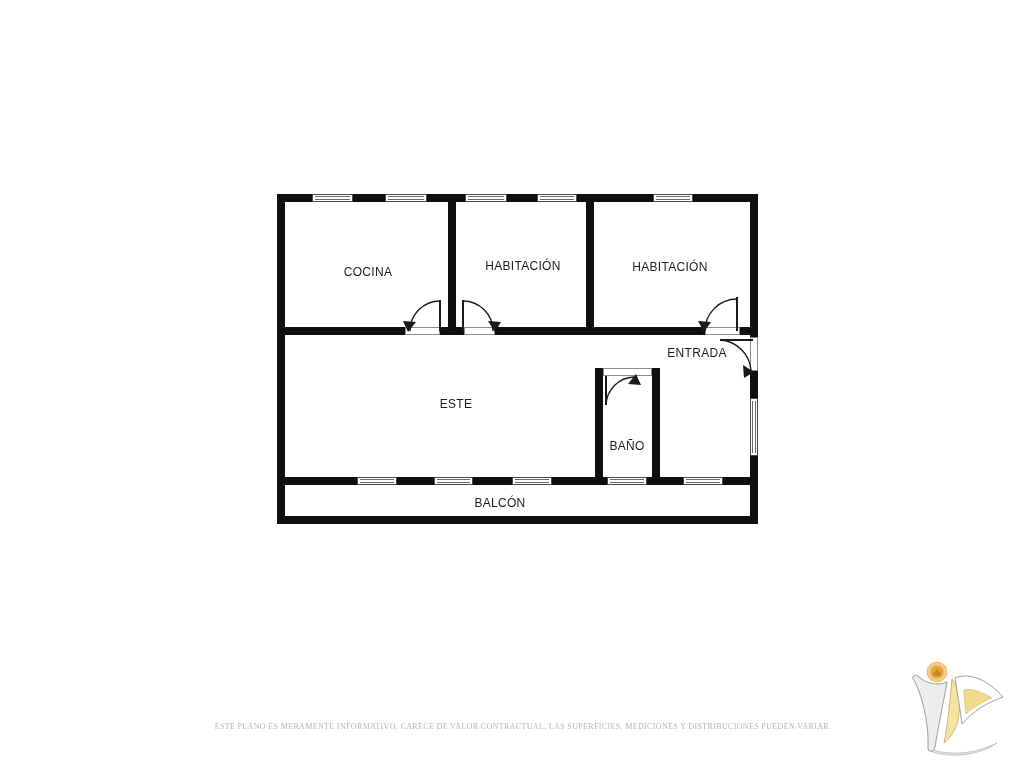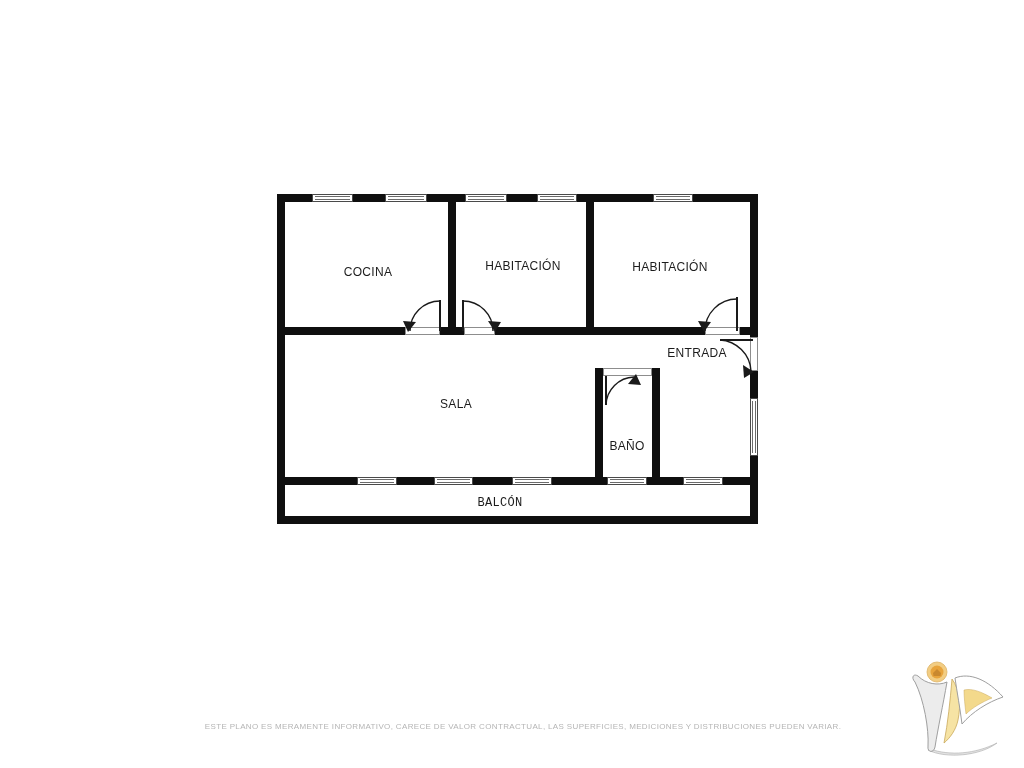--- a/index.html
+++ b/index.html
@@ -15,21 +15,21 @@
   .pane-v { position:absolute; top:2px; bottom:2px; left:50%; margin-left:-2px; width:4px;
           border-left:1px solid #6b6b6b; border-right:1px solid #6b6b6b; box-sizing:border-box; }
   .thr  { position:absolute; background:#ffffff; border:1px solid #8d8d8d; box-sizing:border-box; }
   .room-label { position:absolute; transform:translate(-50%,-50%); font-size:12px;
           letter-spacing:0.3px; color:#1c1c1c; white-space:nowrap; }
   .doors { position:absolute; left:0; top:0; width:481px; height:330px; }
   .doors line    { stroke:#1a1a1a; stroke-width:2; }
   .doors path    { fill:none; stroke:#1a1a1a; stroke-width:1.4; }
   .doors polygon { fill:#1a1a1a; }
   .disclaimer { position:absolute; left:523px; top:722px; transform:translateX(-50%);
-          white-space:nowrap; font-size:8px; letter-spacing:0.35px; color:#b5b5b5; }
+          white-space:nowrap; font-size:8px; letter-spacing:0.35px; color:#b5b5b5;font-family:Liberation Serif, serif; }
   .logo { position:absolute; left:900px; top:650px; width:110px; height:118px; }
 </style>
 </head>
 <body>
 
 <div class="canvas">
 
   <div class="plan">
 
     <div class="wall" style="left:0;top:0;width:481px;height:8px;"></div>
@@ -114,23 +114,23 @@
         <line x1="329" y1="182" x2="329" y2="211"></line>
         <path d="M 329 211 A 29 29 0 0 1 357 183"></path>
         <polygon points="359,180 351,190 364,191"></polygon>
       </g>
     </svg>
 
     <div class="room-label" style="left:91px;top:78px;">COCINA</div>
     <div class="room-label" style="left:246px;top:72px;">HABITACIÓN</div>
     <div class="room-label" style="left:393px;top:73px;">HABITACIÓN</div>
     <div class="room-label" style="left:400px;top:159px;margin-left:20px;">ENTRADA</div>
-    <div class="room-label" style="left:179px;top:210px;">SALA</div>
+    <div class="room-label" style="left:179px;top:210px;">ESTE</div>
     <div class="room-label" style="left:350px;top:252px;">BAÑO</div>
-    <div class="room-label" style="left:223px;top:309px;font-family:Liberation Mono, monospace;">BALCÓN</div>
+    <div class="room-label" style="left:223px;top:309px;">BALCÓN</div>
   </div>
 
   <svg class="logo" viewBox="0 0 110 118" aria-hidden="true">
     <path d="M 30 99 C 50 106 75 104 97 93 C 80 106 46 109 28 100 Z" fill="#e3e3e3" stroke="#ababab" stroke-width="0.6"></path>
     <path d="M 15 32 C 11 28 13 23 18 26 C 26 34 38 36 47 32 C 43 55 38 78 35 97 C 34 103 27 103 28 96 C 29 79 24 50 15 32 Z" fill="#ececec" stroke="#9f9f9f" stroke-width="1"></path>
     <path d="M 52 29 C 50 52 48 72 44 93 C 50 88 56 80 58 70 C 61 55 60 40 52 29 Z" fill="#f6e3a4" stroke="#c9a85a" stroke-width="0.8"></path>
     <path d="M 55 28 C 70 22 88 30 103 47 C 88 52 72 62 62 74 C 60 58 57 42 55 28 Z" fill="#ffffff" stroke="#9f9f9f" stroke-width="1"></path>
     <path d="M 64 40 C 72 38 82 42 92 48 C 82 52 72 58 66 64 C 65 56 64 47 64 40 Z" fill="#f3d98b" stroke="#caa85a" stroke-width="0.5"></path>
     <circle cx="37" cy="22" r="10" fill="#f2cd83" stroke="#ddb264" stroke-width="0.8"></circle>
     <circle cx="37" cy="22" r="6.5" fill="#e8a43c"></circle>

